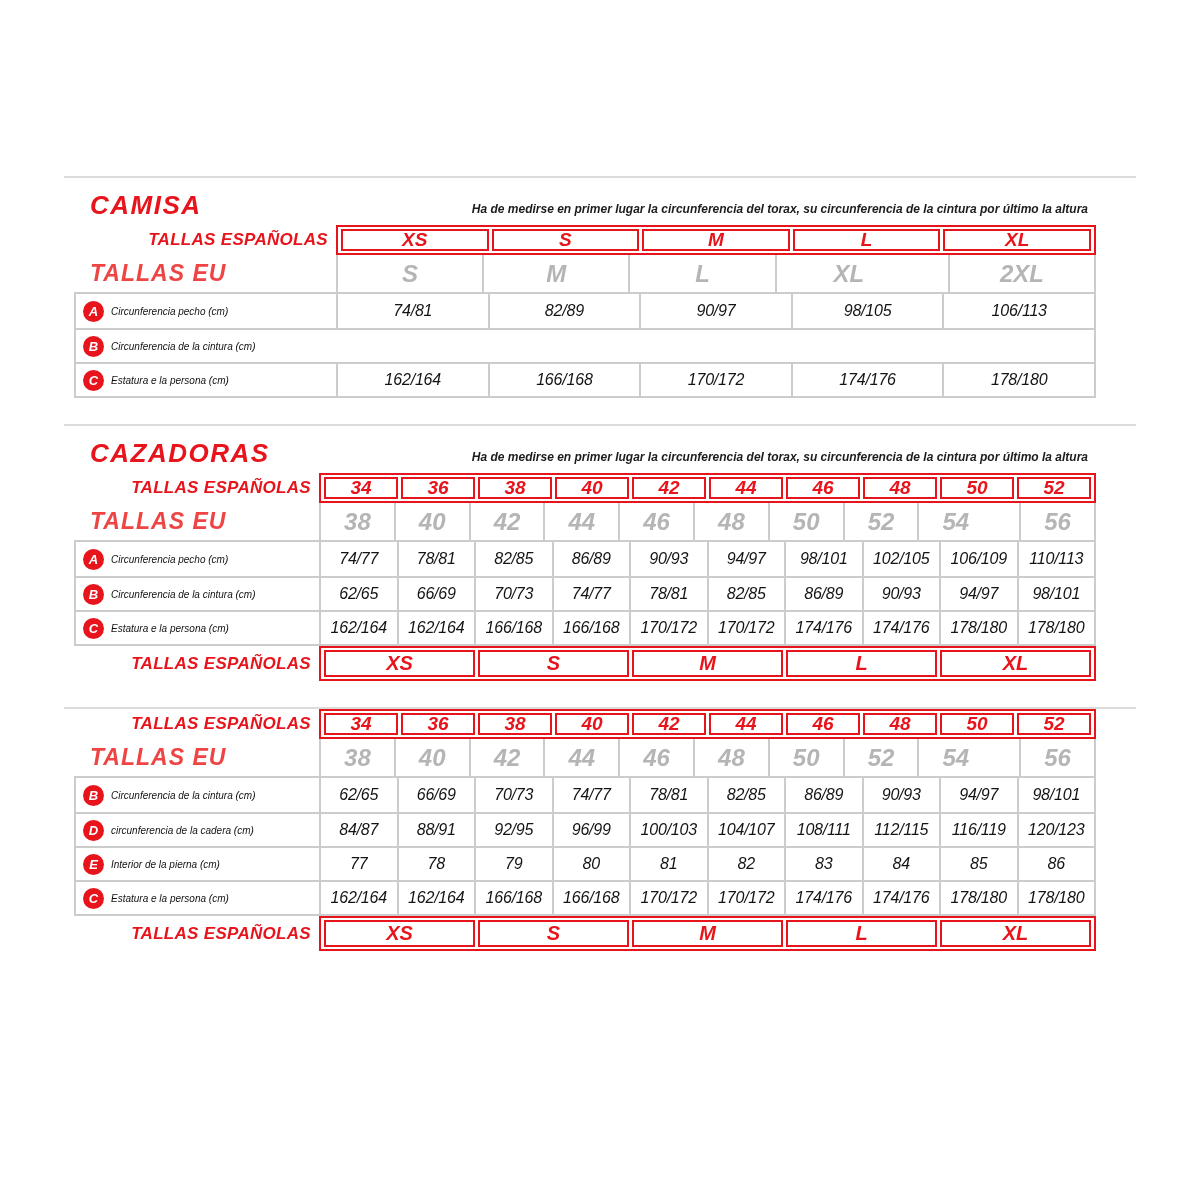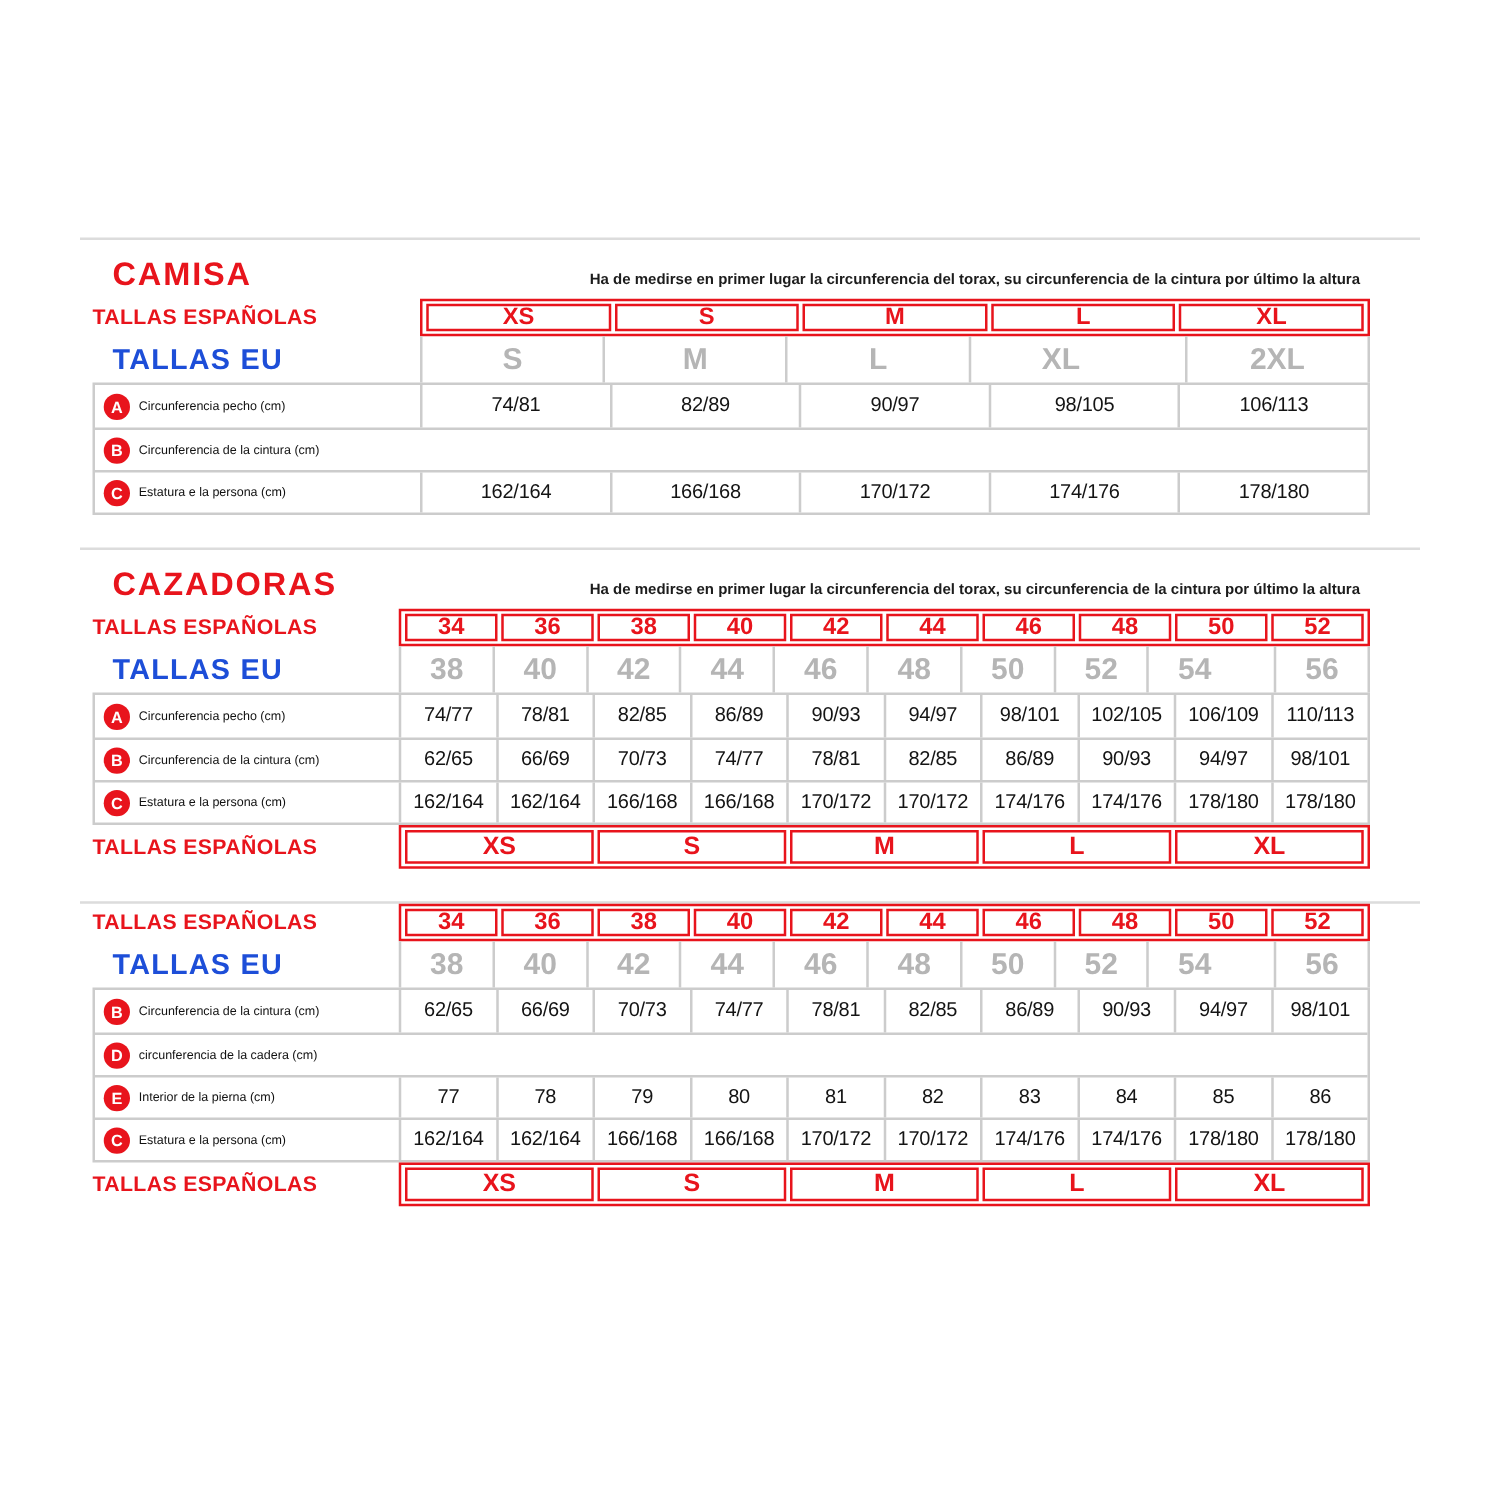--- a/index.html
+++ b/index.html
@@ -3,47 +3,47 @@
 <meta charset="utf-8">
 <style>
   * { margin:0; padding:0; box-sizing:border-box; }
   html,body { background:#fff; }
   body {
     width:1200px; height:1200px;
     font-family:"Liberation Sans","DejaVu Sans",sans-serif;
     color:#111; overflow:hidden;
   }
   .page { position:relative; width:1200px; height:1200px; background:#fff; }
-  .wrap { position:absolute; left:64px; top:190px; width:1072px; }
+  .wrap { position:absolute; left:64px; top:176px; width:1072px;font-style:italic; }
 
   .divider { height:2px; background:#dcdcdc; width:100%; }
 
   .sec-inner { margin-left:10px; width:1022px; padding-bottom:26px; }
 
   .sec-header {
     display:flex; justify-content:space-between; align-items:flex-end;
     margin:13px 0 6px 0; padding-left:16px; padding-right:8px;
   }
   .sec-title {
     color:var(--red); font-weight:700; font-size:26px; line-height:28px;
     letter-spacing:1.5px;
   }
   .sec-instr { font-size:12px; font-weight:700; color:#1c1c1c; padding-bottom:3px; }
 
   .t-row { display:flex; width:100%; }
   .lbl-col {
     width:var(--lbl); flex-shrink:0; display:flex; align-items:center;
   }
-  .lbl-col.red-side { padding-right:8px; }
+  .lbl-col.red-side { justify-content:flex-end; padding-right:8px; }
   .red-label {
     color:var(--red); font-weight:700; font-size:17px; letter-spacing:0.3px;
     white-space:nowrap;
   }
   .eu-side { padding-left:16px; }
-  .eu-label { color:#1d4ed8; font-weight:700; font-size:23px; letter-spacing:1px; white-space:nowrap; }
+  .eu-label { color:#ef4444; font-weight:700; font-size:23px; letter-spacing:1px; white-space:nowrap; }
 
   
   .red-wrap {
     flex:1; height:30px; border:2px solid var(--red);
     padding:2px 3px; display:flex; gap:3px;
   }
   .red-cell {
     flex:1; border:2px solid var(--red); display:flex;
     align-items:center; justify-content:center;
     color:var(--red); font-weight:700; font-size:19px;
@@ -326,20 +326,32 @@
               <div class="g-cell">90/93</div>
               <div class="g-cell">94/97</div>
               <div class="g-cell">98/101</div>
             </div>
         </div>
         <div class="g-row">
           <div class="g-lbl">
             <span class="badge">D</span>
             <span class="mlabel">circunferencia de la cadera (cm)</span>
           </div>
+          <div class="g-cells">
+              <div class="g-cell">84/87</div>
+              <div class="g-cell">88/91</div>
+              <div class="g-cell">92/95</div>
+              <div class="g-cell">96/99</div>
+              <div class="g-cell">100/103</div>
+              <div class="g-cell">104/107</div>
+              <div class="g-cell">108/111</div>
+              <div class="g-cell">112/115</div>
+              <div class="g-cell">116/119</div>
+              <div class="g-cell">120/123</div>
+            </div>
         </div>
         <div class="g-row">
           <div class="g-lbl">
             <span class="badge">E</span>
             <span class="mlabel">Interior de la pierna (cm)</span>
           </div>
           <div class="g-cells">
               <div class="g-cell">77</div>
               <div class="g-cell">78</div>
               <div class="g-cell">79</div>

